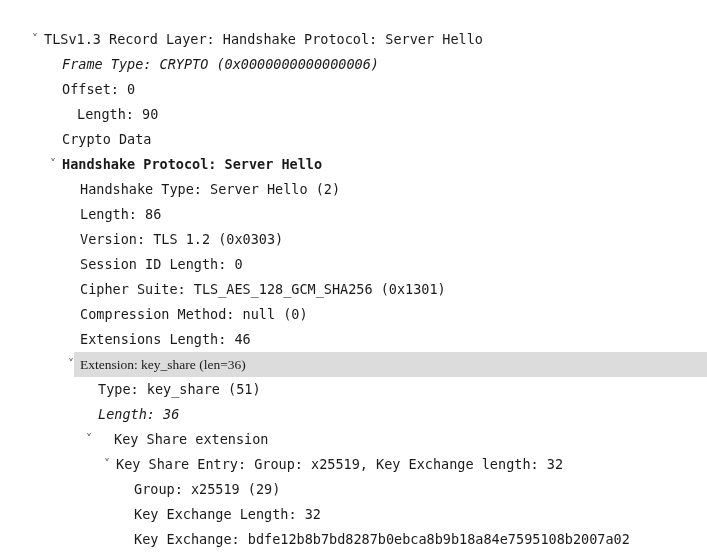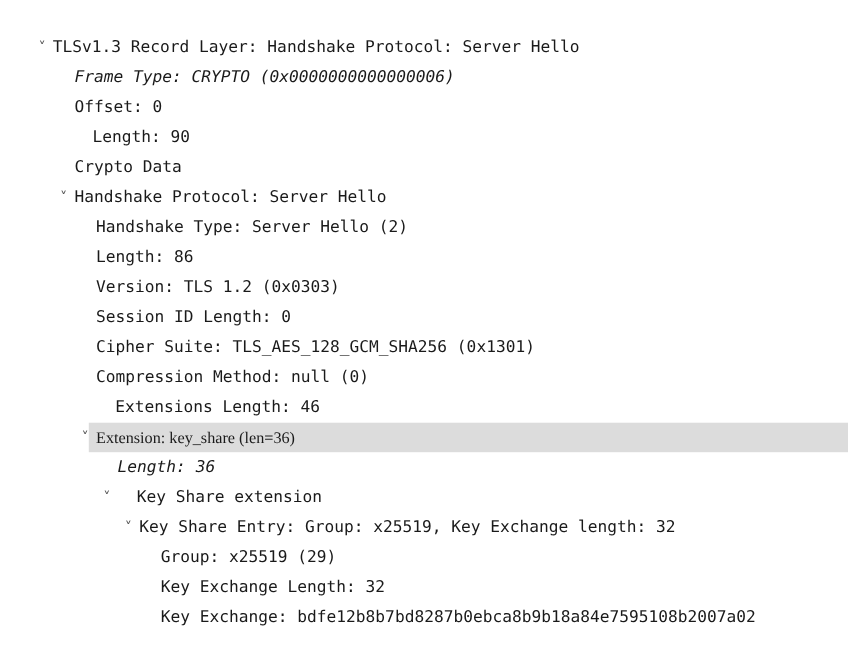--- a/index.html
+++ b/index.html
@@ -86,21 +86,21 @@
     <div class="row">
       <span class="twisty empty" style="left: 46px;"></span>
       <span class="label" style="left: 77px;">Length: 90</span>
     </div>
     <div class="row">
       <span class="twisty empty" style="left: 46px;"></span>
       <span class="label" style="left: 62px;">Crypto Data</span>
     </div>
     <div class="row">
       <span class="twisty" style="left: 46px;">˅</span>
-      <span class="label" style="left: 62px;">Handshake Protocol: Server Hello</span>
+      <span class="label" style="left: 62px; font-weight: bold;">Handshake Protocol: Server Hello</span>
     </div>
     <div class="row">
       <span class="twisty empty" style="left: 64px;"></span>
       <span class="label" style="left: 80px;">Handshake Type: Server Hello (2)</span>
     </div>
     <div class="row">
       <span class="twisty empty" style="left: 64px;"></span>
       <span class="label" style="left: 80px;">Length: 86</span>
     </div>
     <div class="row">
@@ -114,26 +114,30 @@
     <div class="row">
       <span class="twisty empty" style="left: 64px;"></span>
       <span class="label" style="left: 80px;">Cipher Suite: TLS_AES_128_GCM_SHA256 (0x1301)</span>
     </div>
     <div class="row">
       <span class="twisty empty" style="left: 64px;"></span>
       <span class="label" style="left: 80px;">Compression Method: null (0)</span>
     </div>
     <div class="row">
       <span class="twisty empty" style="left: 64px;"></span>
-      <span class="label" style="left: 96px; text-align: right;">Extensions Length: 46</span>
+      <span class="label" style="left: 80px; text-align: right;">Extensions Length: 46</span>
     </div>
     <div class="row selected">
       <div class="rowbg" style="left: 74px;"></div>
       <span class="twisty" style="left: 64px;">˅</span>
       <span class="label" style="left: 80px; font-family: Liberation Serif, serif;">Extension: key_share (len=36)</span>
+    </div>
+    <div class="row">
+      <span class="twisty empty" style="left: 82px;"></span>
+      <span class="label" style="left: 98px;">Type: key_share (51)</span>
     </div>
     <div class="row">
       <span class="twisty empty" style="left: 82px;"></span>
       <span class="label" style="left: 98px; font-style: italic;">Length: 36</span>
     </div>
     <div class="row">
       <span class="twisty" style="left: 82px;">˅</span>
       <span class="label" style="left: 114px;">Key Share extension</span>
     </div>
     <div class="row">

